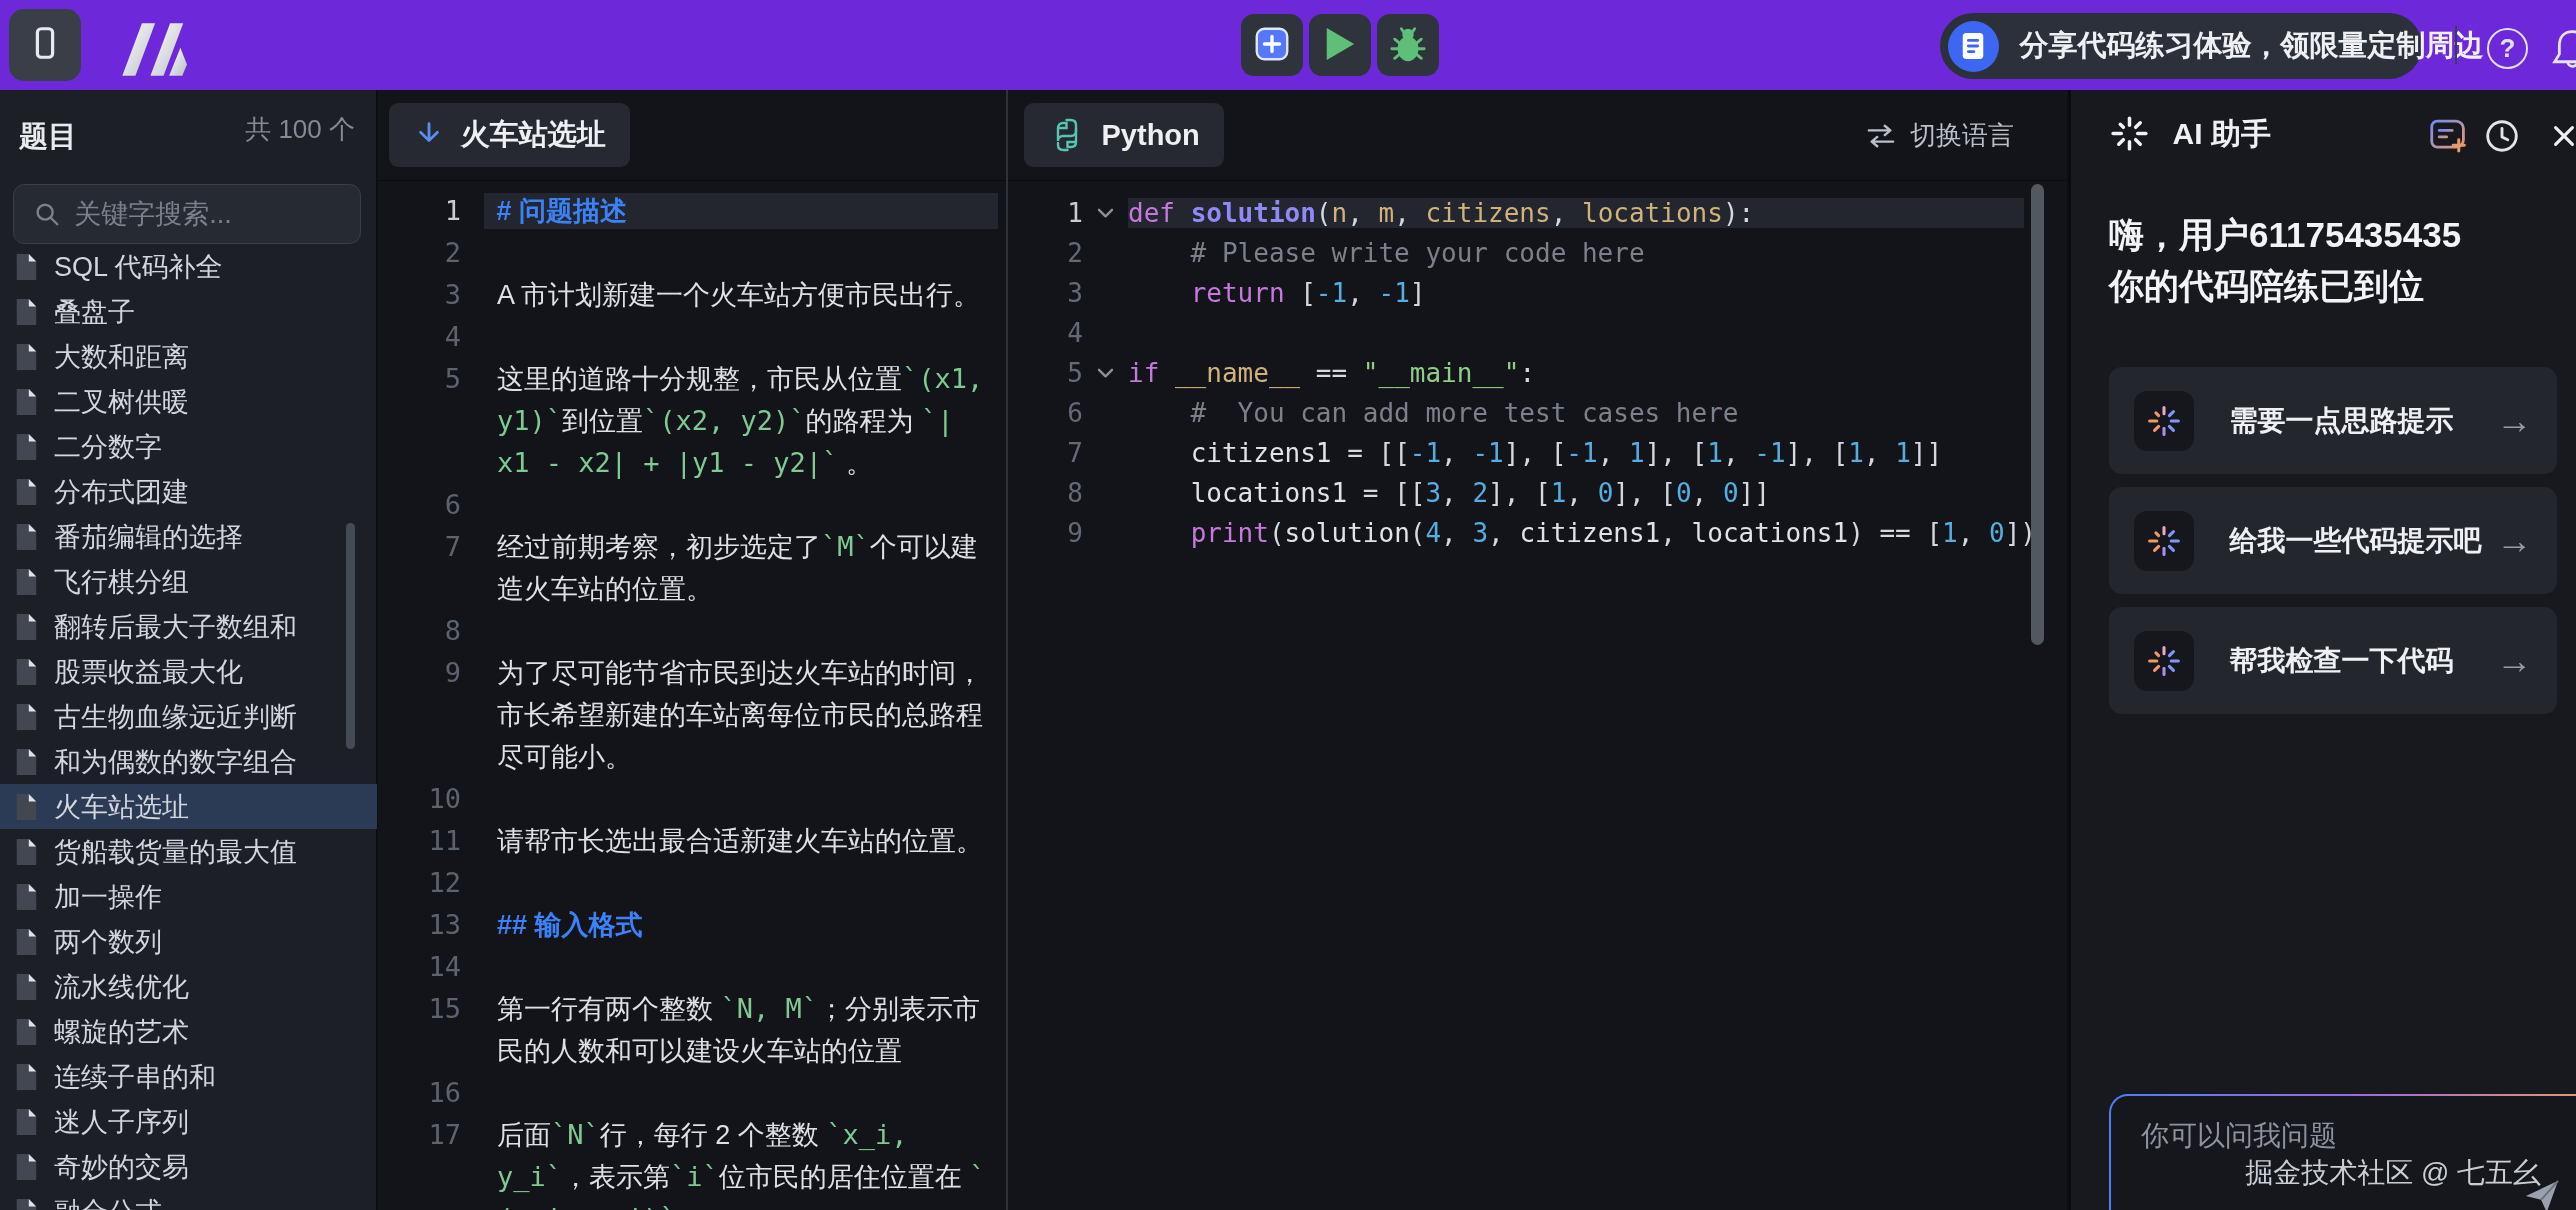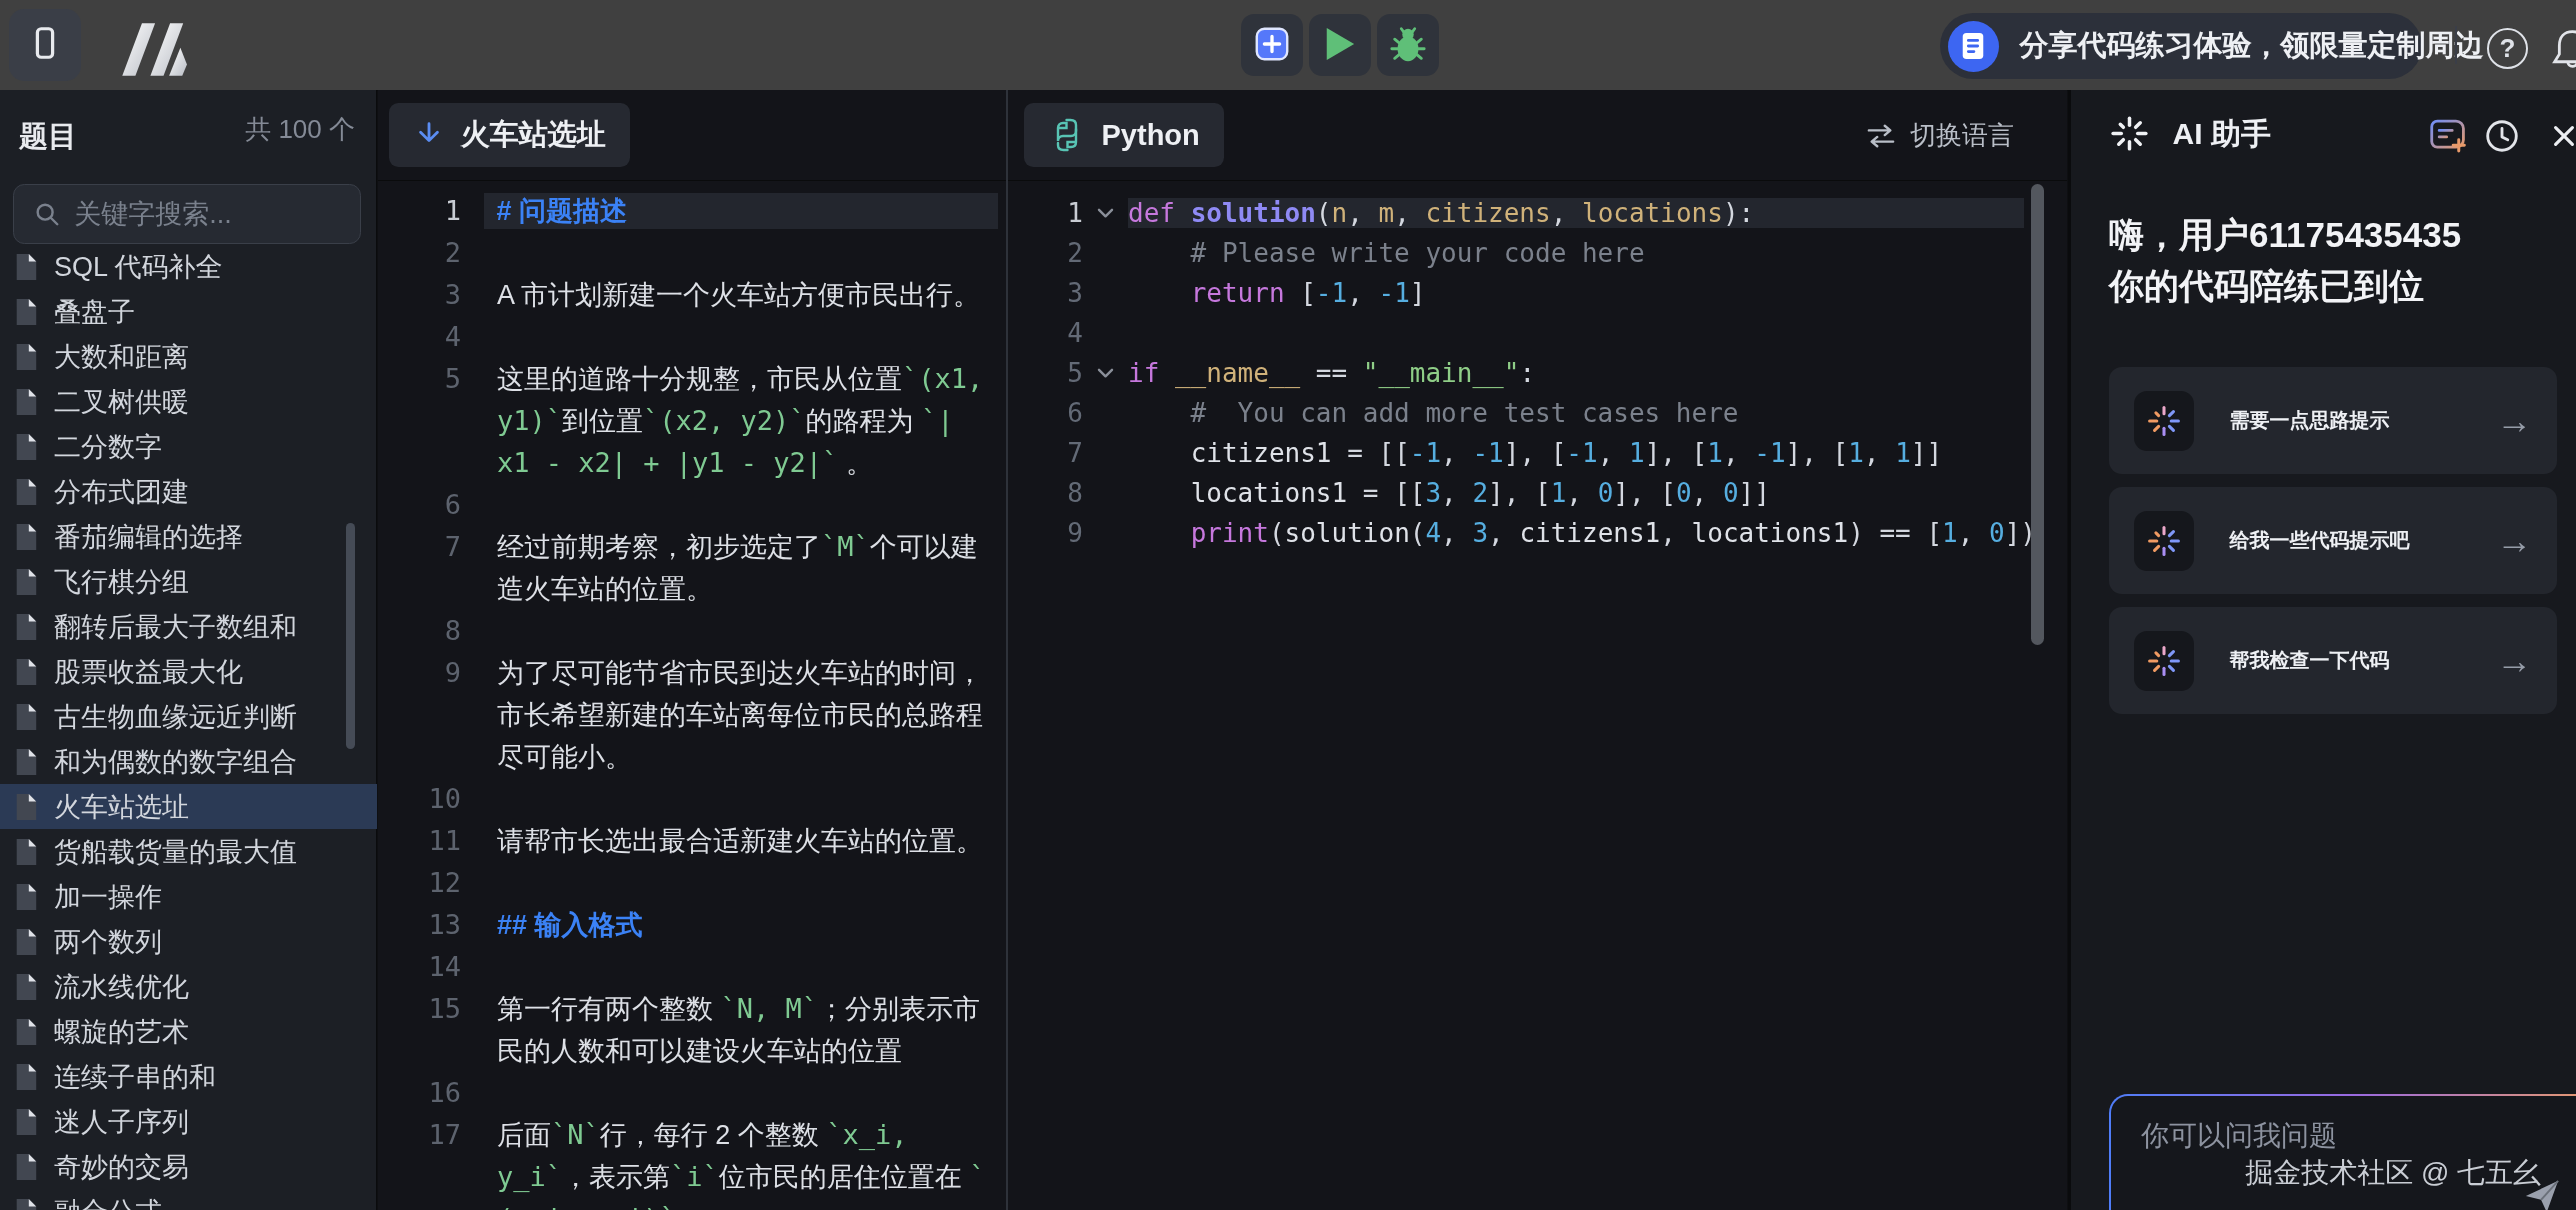--- a/index.html
+++ b/index.html
@@ -4,21 +4,21 @@
 <style>
   html,body{margin:0;padding:0;}
   body{
     width:2576px;height:1211px;position:relative;overflow:hidden;
     background:#0e0f12;
     font-family:"Liberation Sans","DejaVu Sans",sans-serif;
     -webkit-font-smoothing:antialiased;
   }
 
   
-  #topbar{position:absolute;left:0;top:0;width:2576px;height:90px;background:#404040;border-bottom:1.9px solid #0c0d10;}
+  #topbar{position:absolute;left:0;top:0;width:2576px;height:90px;background:#6d28d9;border-bottom:1.9px solid #0c0d10;}
   #toggle-btn{position:absolute;left:9.4px;top:8.5px;width:72px;height:72px;border-radius:15px;background:#3a3e47;display:flex;align-items:center;justify-content:center;cursor:pointer;}
   #logo{position:absolute;left:111px;top:22.6px;width:90px;height:53px;}
   .tb-btn{position:absolute;top:14px;width:62px;height:62px;border-radius:13px;background:#2f333b;display:flex;align-items:center;justify-content:center;cursor:pointer;}
   #btn-add{left:1241px;} #btn-run{left:1309px;} #btn-debug{left:1377px;}
   #banner{position:absolute;left:1940px;top:13px;width:482px;height:66px;border-radius:33px;background:#2c303a;display:flex;align-items:center;cursor:pointer;}
   #banner .circ{width:51px;height:51px;border-radius:50%;background:#3d66f2;margin-left:7.5px;display:flex;align-items:center;justify-content:center;flex:none;}
   #banner .txt{margin-left:21px;font-size:29px;font-weight:bold;color:#eef0f4;white-space:nowrap;}
   #tb-divider{position:absolute;left:2455px;top:26px;width:1.9px;height:38px;background:#3a3e48;}
   #help-btn{position:absolute;left:2487px;top:28px;width:41px;height:41px;border-radius:50%;border:2.8px solid #dfe2e8;color:#dfe2e8;display:flex;align-items:center;justify-content:center;font-size:26px;font-weight:bold;cursor:pointer;box-sizing:border-box;}
   #bell-btn{position:absolute;left:2548px;top:26px;width:49px;height:47px;cursor:pointer;}
@@ -77,21 +77,21 @@
   #ai-header{position:absolute;left:0;top:0;right:0;height:90px;}
   #ai-title-wrap{position:absolute;left:38px;top:22.6px;display:flex;align-items:center;}
   #ai-title{margin-left:22.6px;font-size:30px;font-weight:bold;color:#eef0f4;}
   .ai-hicon{position:absolute;top:24.5px;width:43px;height:43px;display:flex;align-items:center;justify-content:center;cursor:pointer;}
   #ai-newchat{left:356px;} #ai-history{left:409px;} #ai-close{left:471px;}
   #ai-greet1{position:absolute;left:38px;top:122px;font-size:35px;font-weight:bold;color:#f2f3f6;}
   #ai-greet2{position:absolute;left:38px;top:173px;font-size:35px;font-weight:bold;color:#f2f3f6;text-align:center;}
   #ai-cards{position:absolute;left:38px;top:277px;width:448px;}
   .ai-card{height:107px;background:#23262d;border-radius:13px;margin-bottom:13px;display:flex;align-items:center;padding:0 24.5px;cursor:pointer;box-sizing:border-box;}
   .ai-card .ic{width:60px;height:60px;border-radius:13px;background:#15171c;display:flex;align-items:center;justify-content:center;flex:none;}
-  .ai-card .lb{margin-left:36px;font-size:20px;font-weight:bold;color:#eef0f4;flex:1;white-space:nowrap;}
+  .ai-card .lb{margin-left:36px;font-size:28px;font-weight:bold;color:#eef0f4;flex:1;white-space:nowrap;}
   .ai-card .ar{font-size:36px;color:#959ca8;flex:none;}
   #ai-inputwrap{position:absolute;left:38px;top:1004px;width:490px;height:226px;border-radius:19px;padding:1.9px;box-sizing:border-box;background:linear-gradient(90deg,#4f7df8,#9a6ae0,#e89a6a);}
   #ai-inputinner{position:relative;width:100%;height:100%;border-radius:17px;background:#15171c;box-sizing:border-box;}
   #ai-input{position:absolute;left:28px;top:19px;width:395px;height:56px;background:transparent;border:none;outline:none;resize:none;font-size:28px;color:#d2d6dd;font-family:inherit;}
   #ai-input::placeholder{color:#8d93a0;}
   #ai-watermark{position:absolute;right:56px;top:58px;font-size:28px;color:#c9cdd4;white-space:nowrap;}
   #ai-send{position:absolute;right:36px;top:81px;cursor:pointer;}
 </style>
 </head>
 <body>

